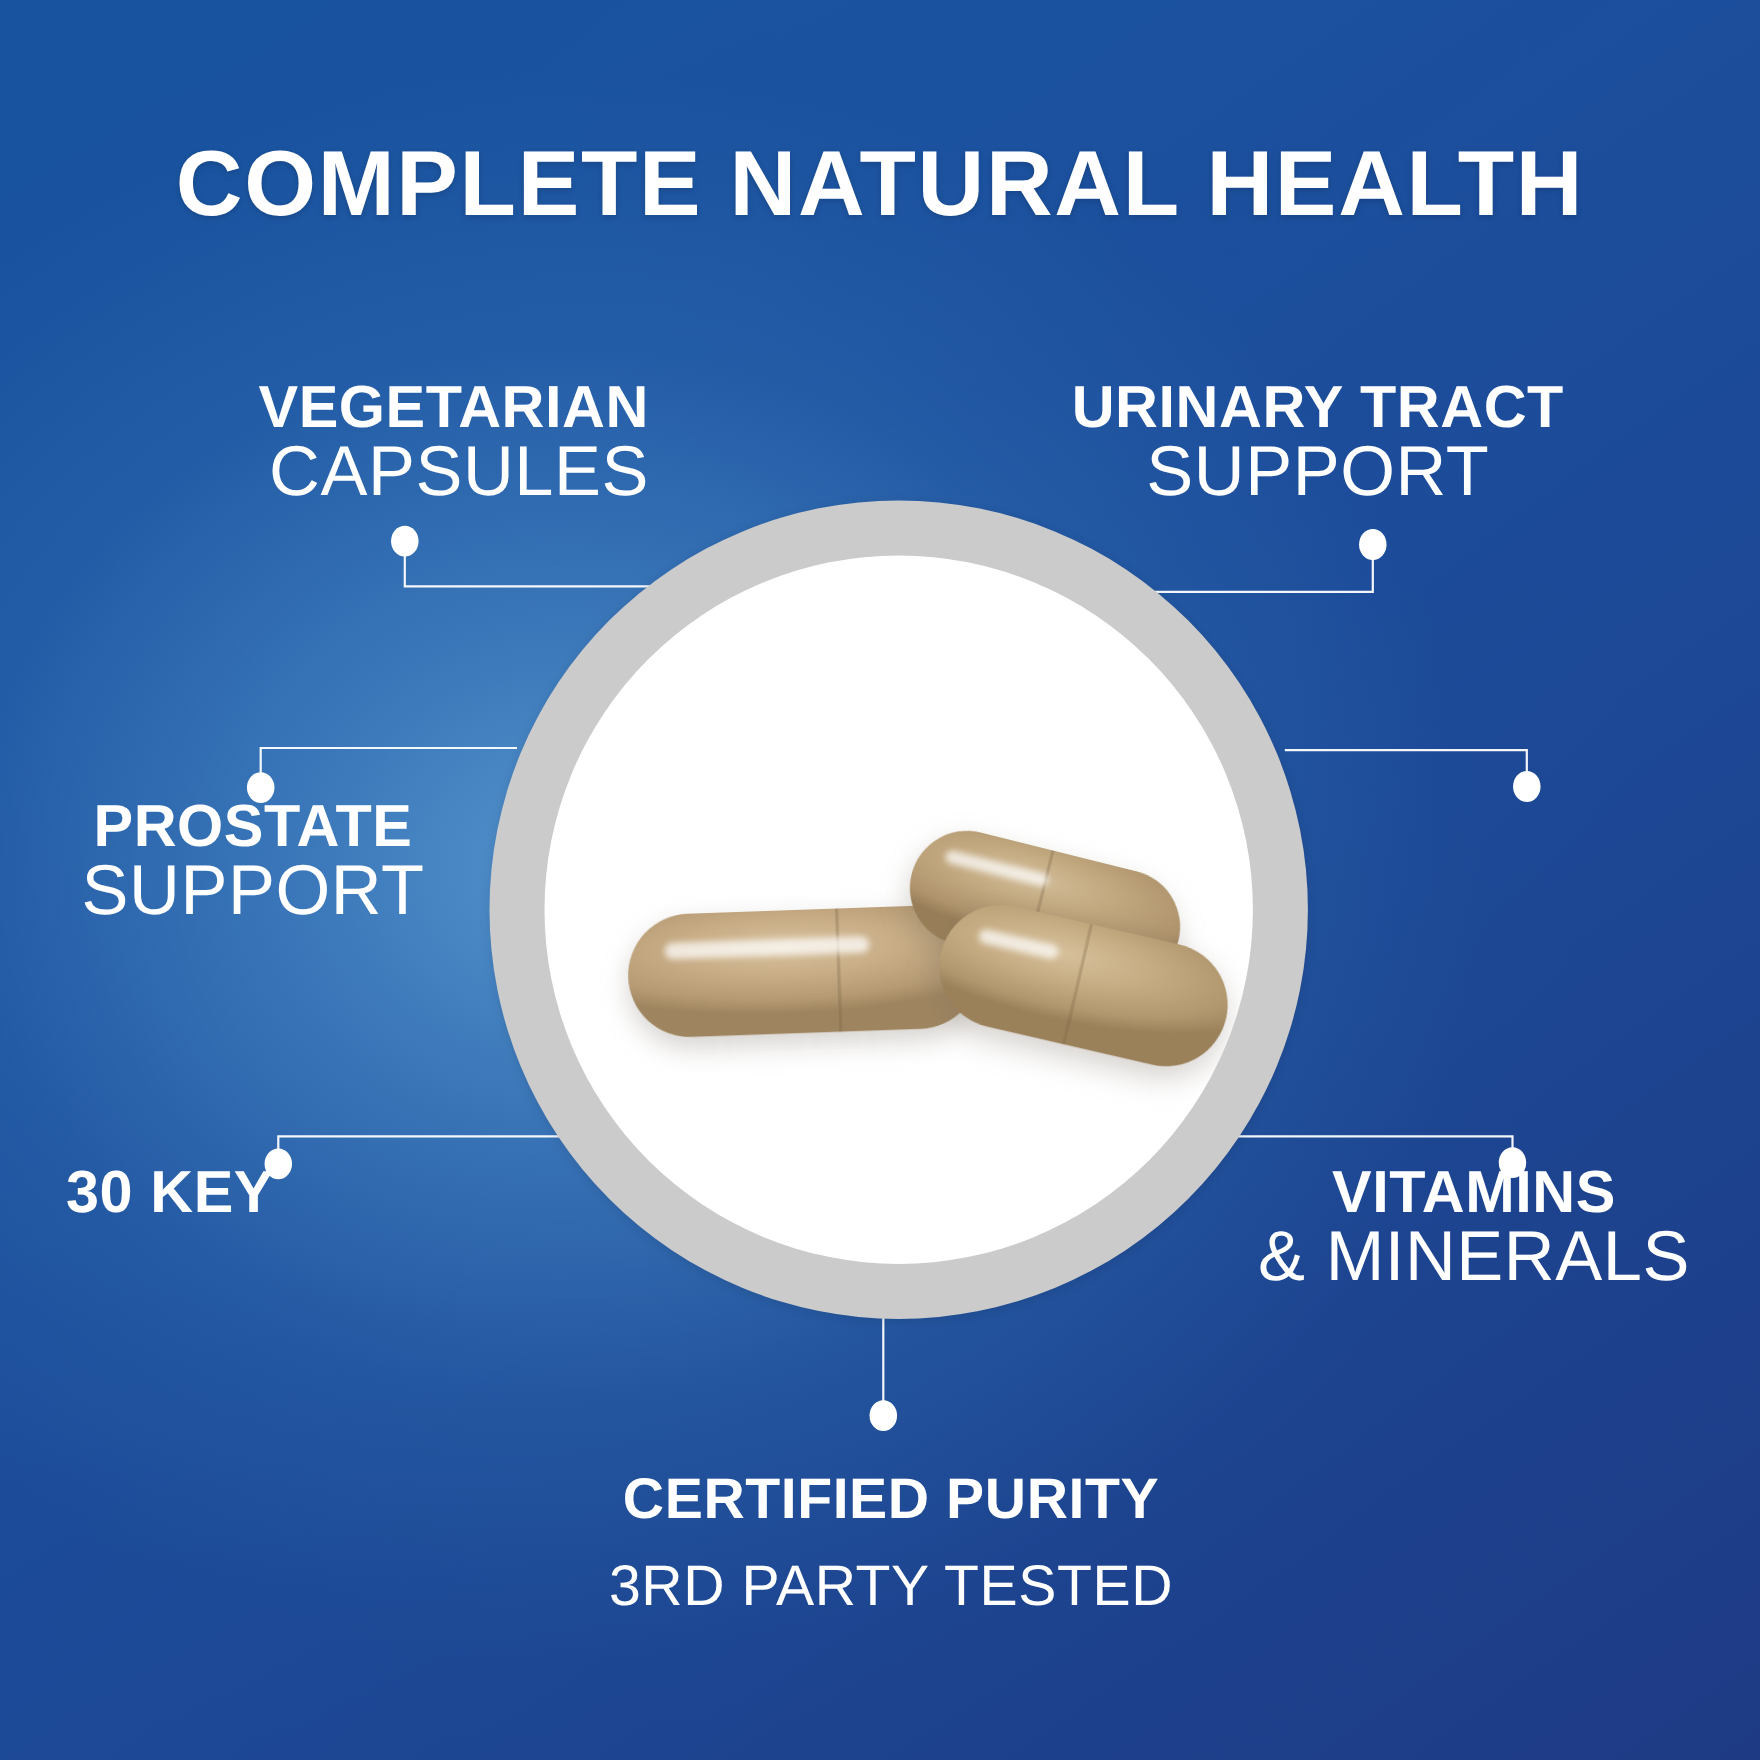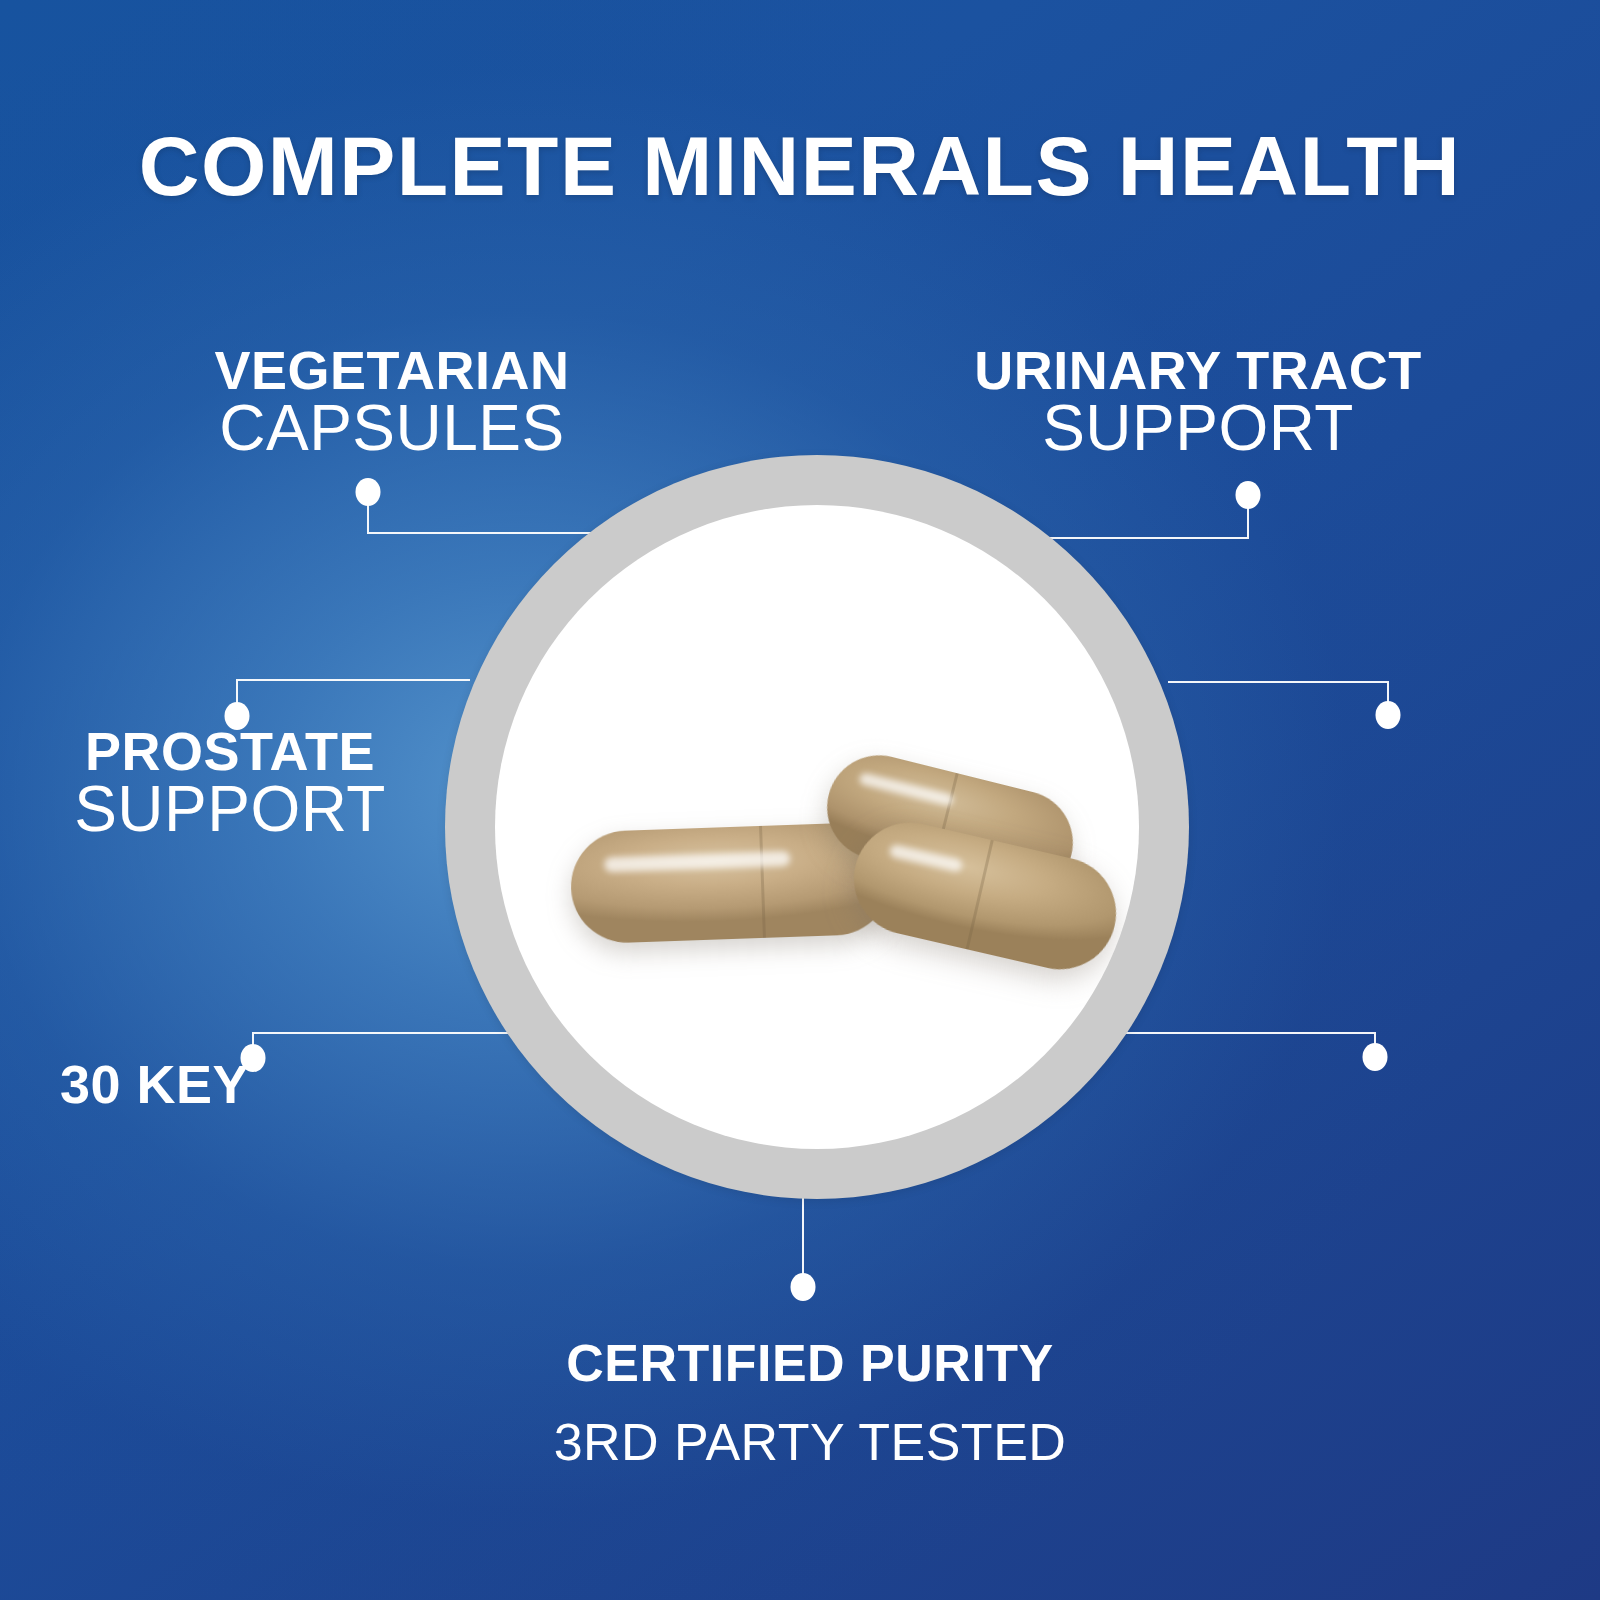--- a/index.html
+++ b/index.html
@@ -105,21 +105,21 @@
       radial-gradient(ellipse 200px 60px at 40% 28%, #d6c09b 0%, #c6ac83 42%, #b1976e 80%, #9b815a 100%);
   }
   #cap-3 .shine { left:30px; top:26px; width:74px; height:13px; }
   #cap-3 .seam  { left:126px; }
 
   
   .callout { position:absolute; color:#ffffff; line-height:0.98; white-space:nowrap; }
   .callout .l1 { display:block; font-weight:bold; font-size:54px; letter-spacing:0.5px; }
   .callout .l2 { display:block; font-weight:300; font-size:64px; letter-spacing:0.5px; }
 
-  #co-vegetarian { left:182px;  top:344px;  text-align:center; width:420px; }
+  #co-vegetarian { left:170px;  top:344px;  text-align:right; width:420px; }
   #co-urinary    { left:928px;  top:344px;  text-align:center; width:540px; }
   #co-prostate   { left:30px;   top:725px;  text-align:center;   width:400px; }
   #co-natural    { left:1205px; top:725px;  text-align:right;  width:365px; }
   #co-thirty     { left:60px;   top:1058px; width:430px; }
   #co-vitamins   { left:1120px; top:1058px; text-align:center; width:440px; }
   #co-purity     { left:480px;  top:1300px; text-align:center; width:660px; }
   #co-purity .l1 { font-size:52px;margin-top:38px; }
   #co-purity .l2 { font-size:52px;margin-top:28px; }
 
   
@@ -130,21 +130,21 @@
     border-radius:50%;
     background:#ffffff;
     transform:translate(-50%,-50%);
   }
 </style>
 </head>
 <body>
 
 <div id="poster">
 
-  <div id="title">COMPLETE MINERALS HEALTH</div>
+  <div id="title">COMPLETE NATURAL HEALTH</div>
 
   <svg id="connectors" viewBox="0 0 1600 1600" preserveAspectRatio="none">
     <g stroke="#ffffff" stroke-width="2" fill="none" opacity="0.95">
 
       <path d="M368,500 L368,533 L600,533"></path>
 
       <path d="M1248,503 L1248,538 L1030,538"></path>
 
       <path d="M237,708 L237,680 L470,680"></path>
 
@@ -201,19 +201,23 @@
     <span class="l2">SUPPORT</span>
   </div>
 
   <div class="callout" id="co-natural">
   </div>
 
   <div class="callout" id="co-thirty">
     <span class="l1">30 KEY</span>
   </div>
 
+  <div class="callout" id="co-vitamins">
+    <span class="l1">VITAMINS</span>
+    <span class="l2">&amp; MINERALS</span>
+  </div>
 
   <div class="callout" id="co-purity">
     <span class="l1">CERTIFIED PURITY</span>
     <span class="l2">3RD PARTY TESTED</span>
   </div>
 
 </div>
 
 </body></html>

